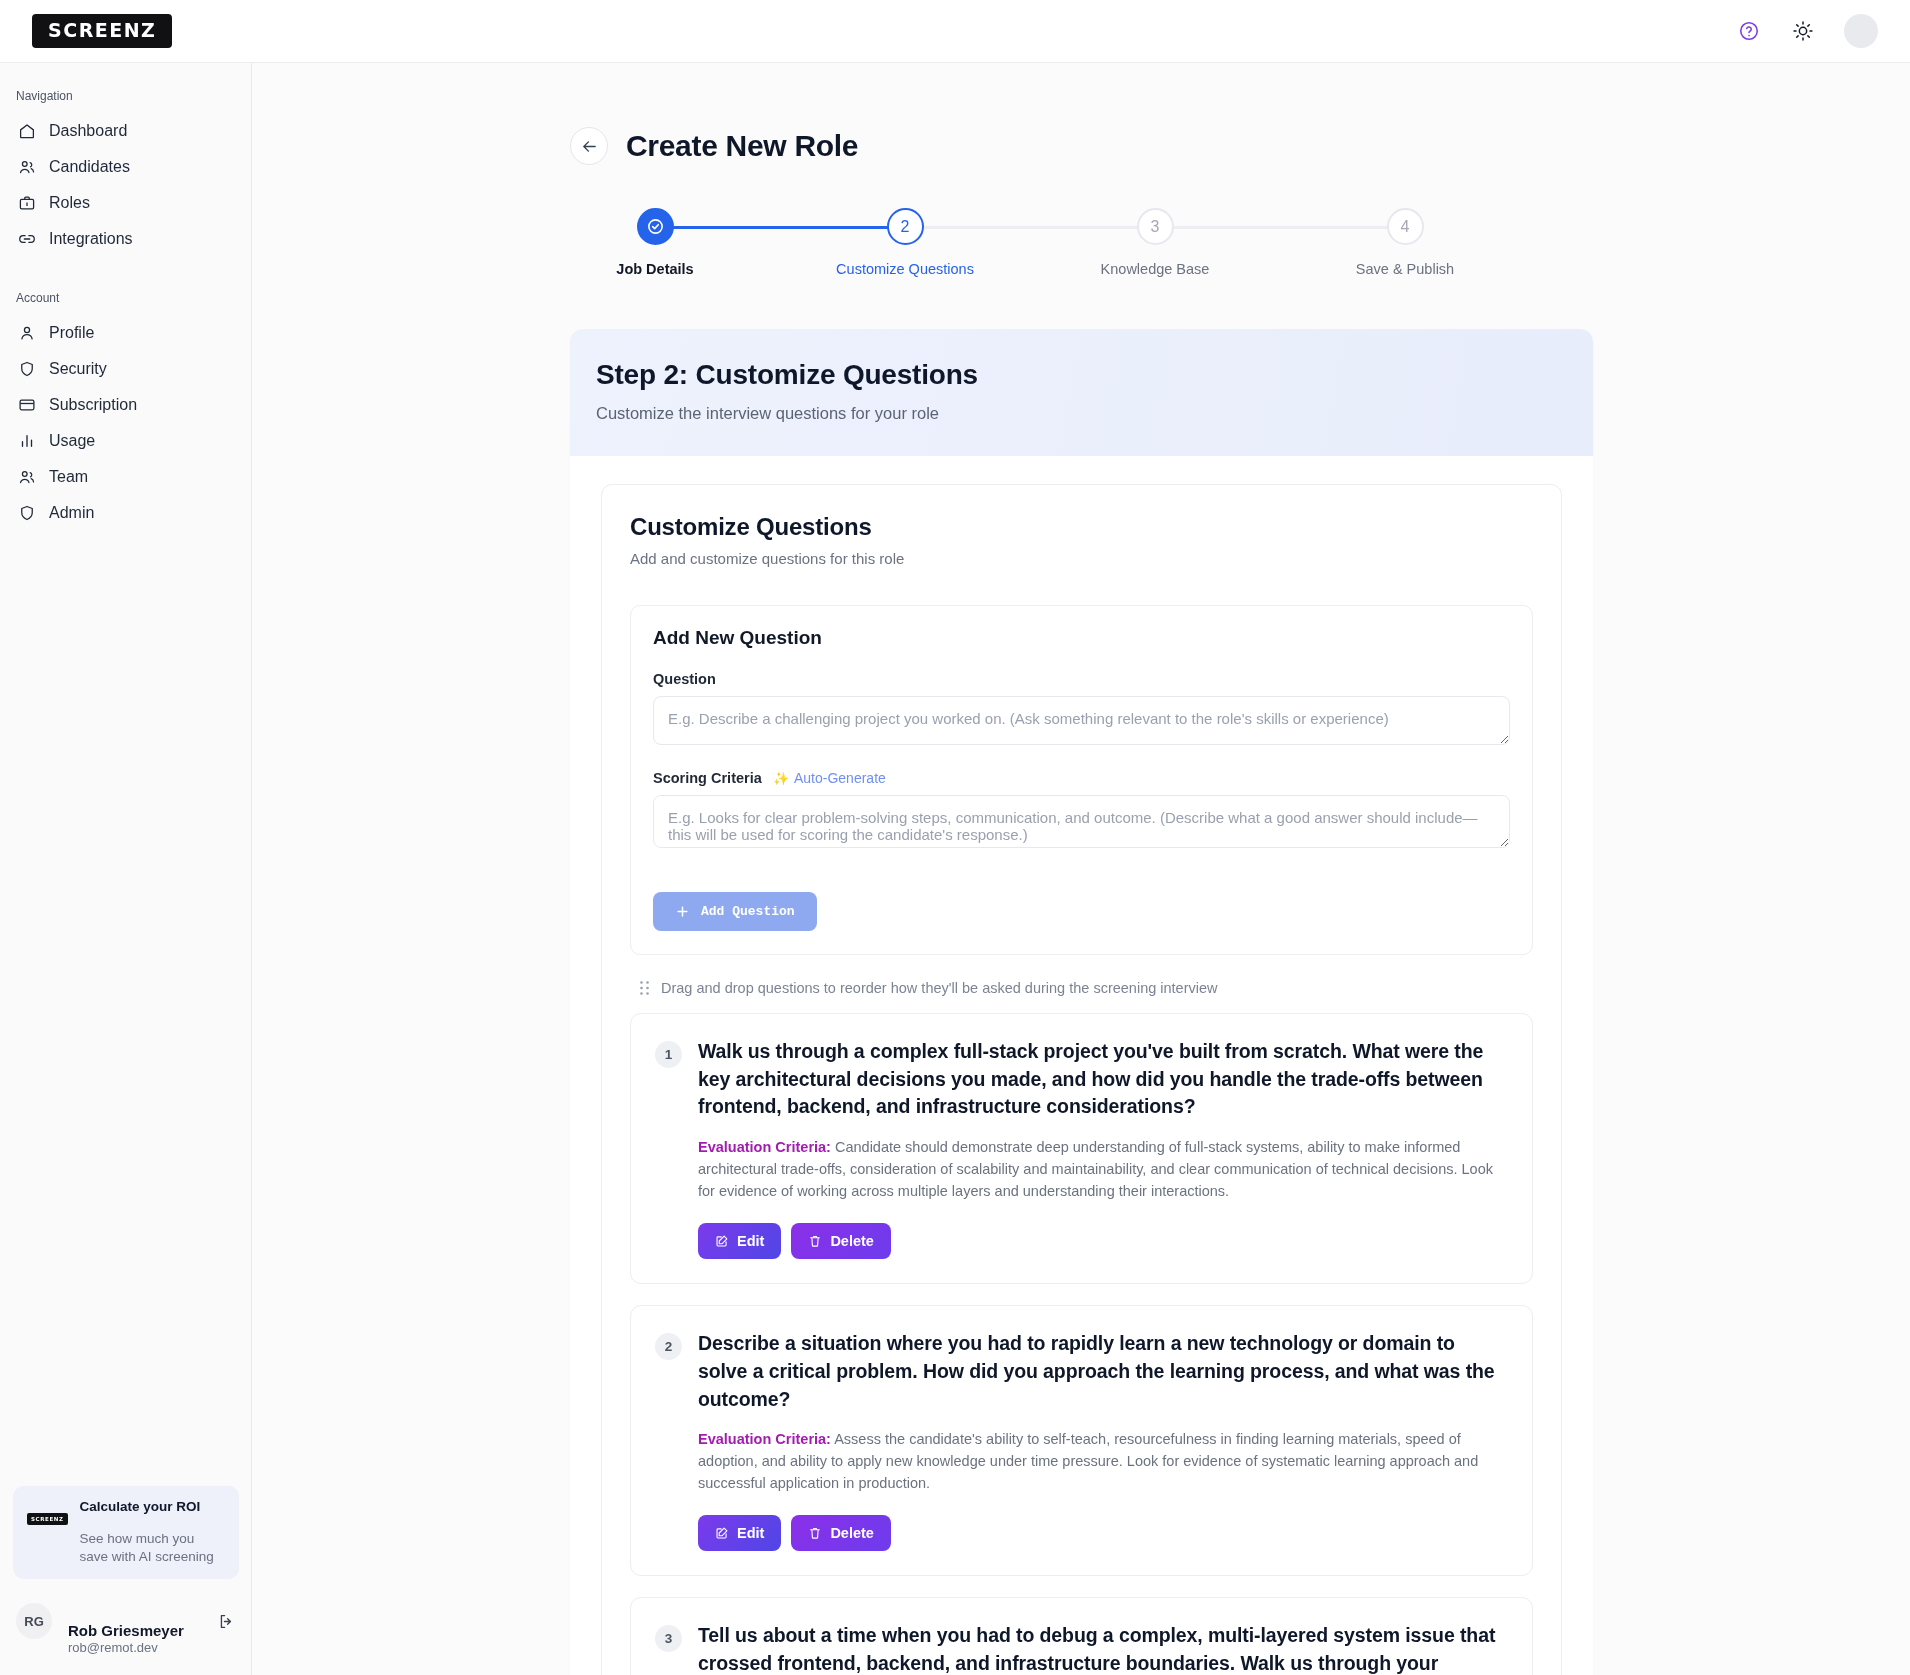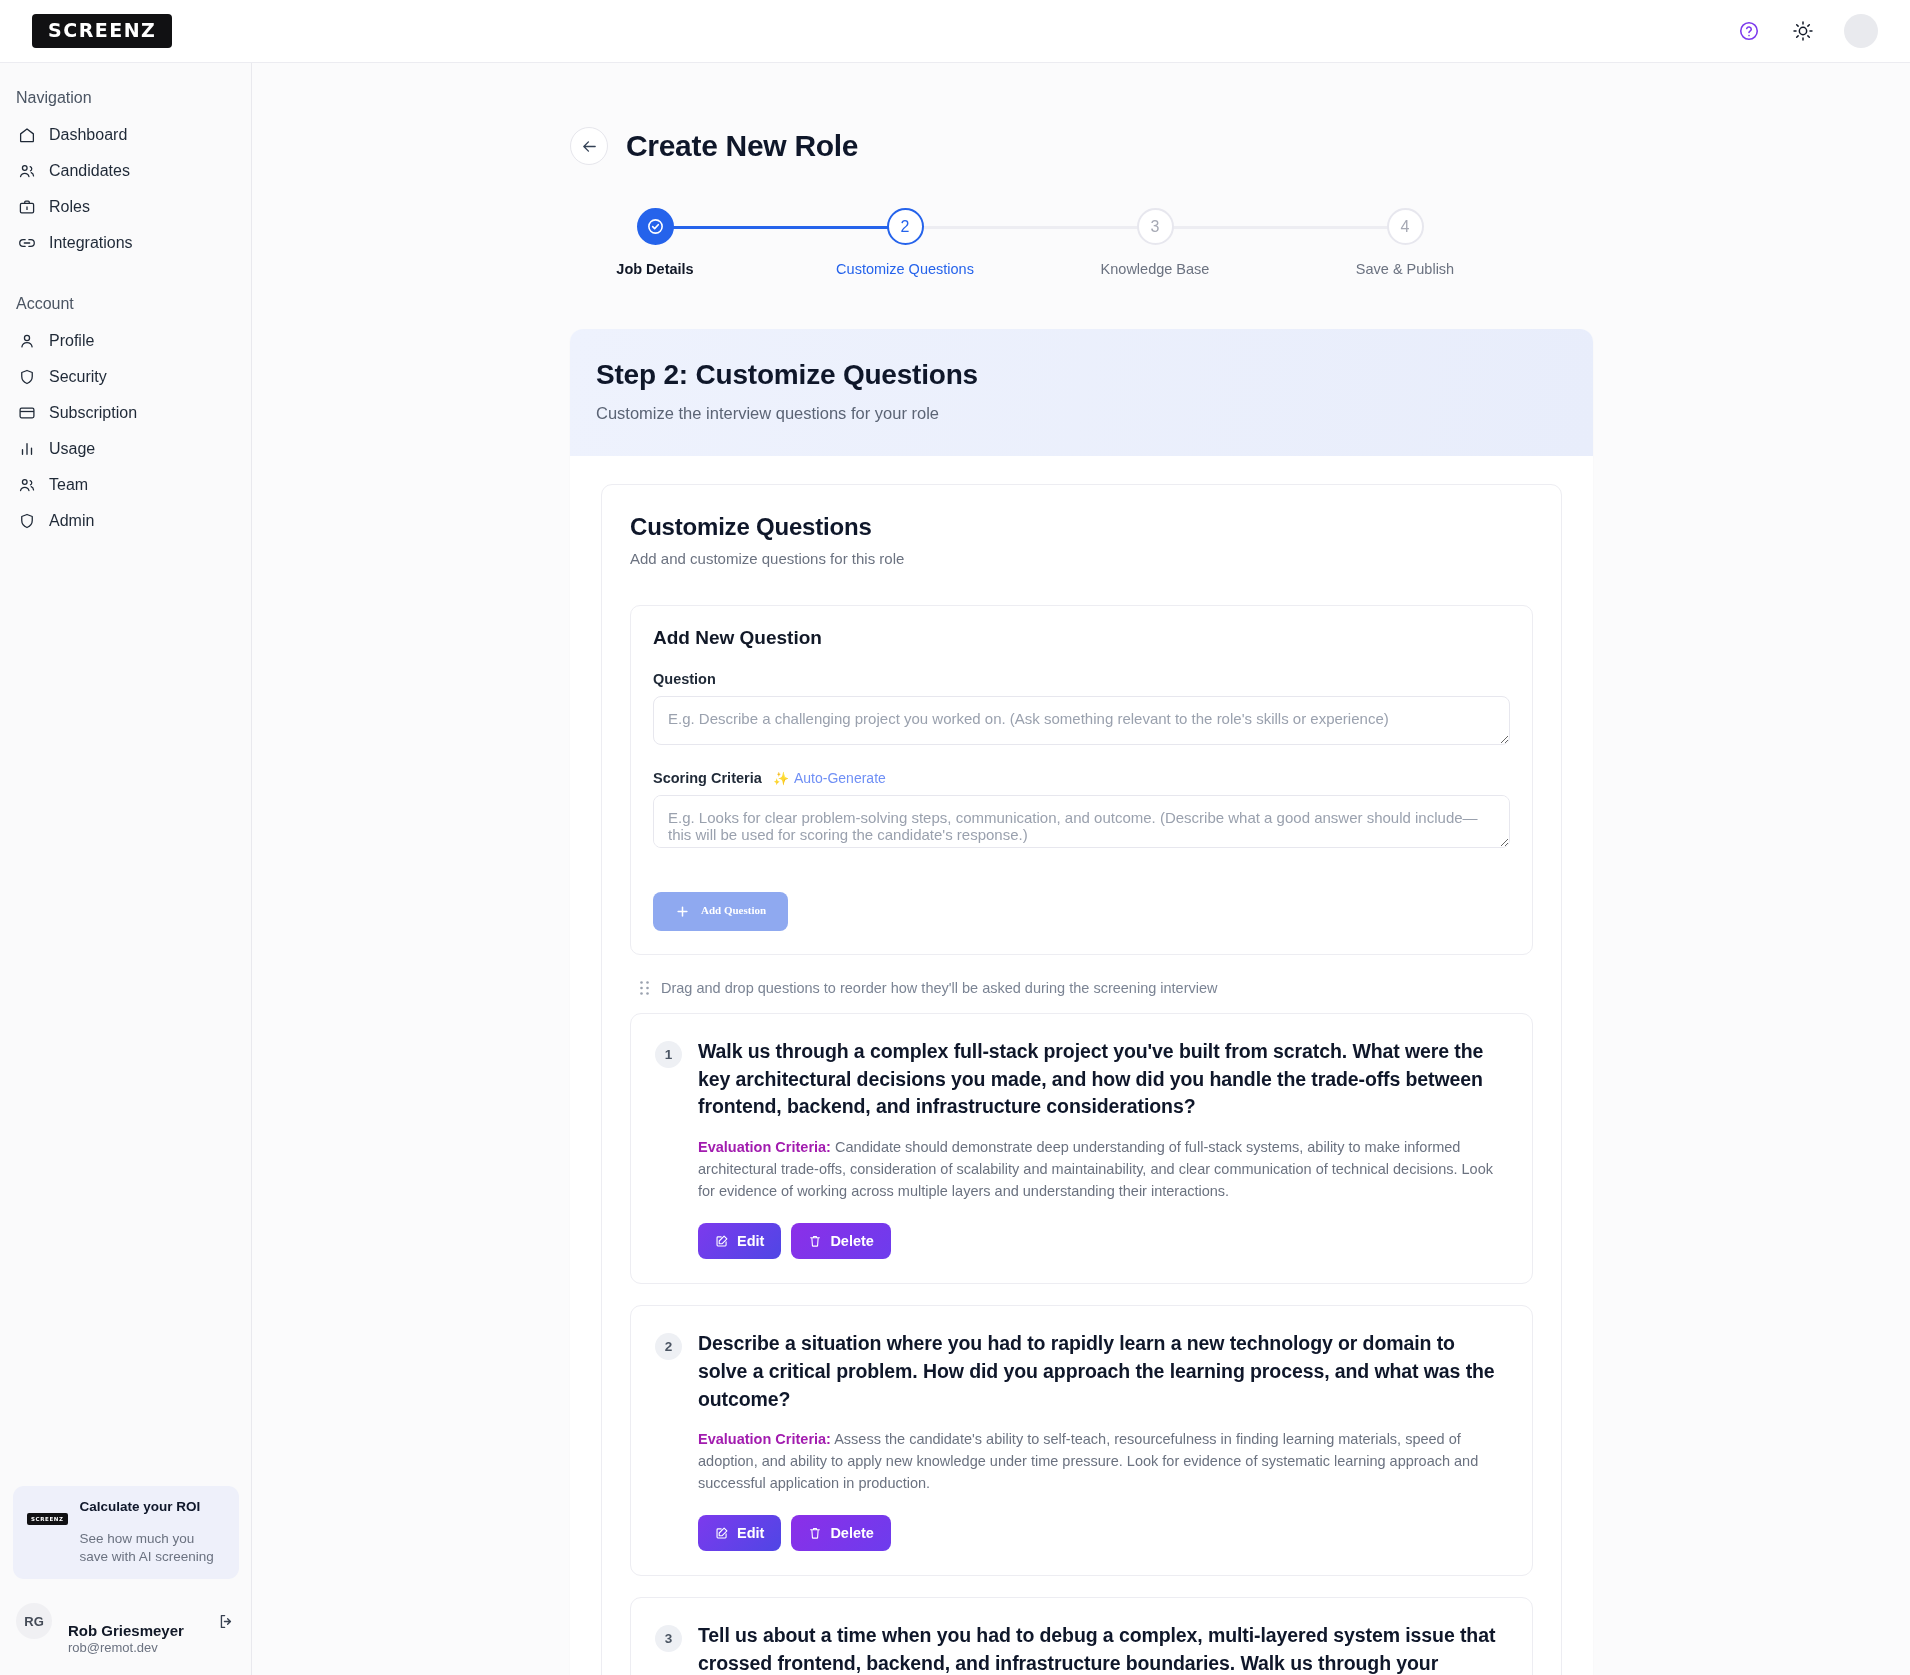--- a/index.html
+++ b/index.html
@@ -47,21 +47,21 @@
 
   
   .sidebar {
     position: absolute; top: 63px; left: 0;
     width: 252px; height: 1612px;
     background: #fafafb;
     border-right: 1px solid #e9e9ee;
     padding-top: 18px;
   }
   .nav-section-label {
-    font-size: 16px;
+    font-size: 12px;
     color: #4b5563;
     padding: 8px 0 10px 16px;
     font-weight: 400;
   }
   .nav-item {
     display: flex; align-items: center; gap: 13px;
     height: 36px;
     padding-left: 17px;
     font-size: 16px;
     color: #1f2937;
@@ -191,23 +191,23 @@
   }
   textarea::placeholder { color: #9aa1ae; }
   .ta-question { height: 49px; }
   .ta-criteria { height: 53px; margin-bottom: 0; }
   .field-group { margin-bottom: 21px; }
 
   .add-btn {
     margin-top: 19px;
     background: #8fa9f0; color: #fff;
     border: none; border-radius: 8px;
-    padding: 12px 22px; font-size: 11px; font-weight: 600;
-    display: inline-flex; align-items: flex-start; gap: 11px;
-    font-family: Liberation Serif, serif;
+    padding: 12px 22px; font-size: 13px; font-weight: 600;
+    display: inline-flex; align-items: center; gap: 11px;
+    font-family: Liberation Mono, monospace;
     cursor: pointer;
   }
 
   .drag-hint {
     display: flex; align-items: center; gap: 11px;
     margin: 25px 0 17px 9px;
     font-size: 14.5px; color: #7b8494;
   }
 
   .q-item {

